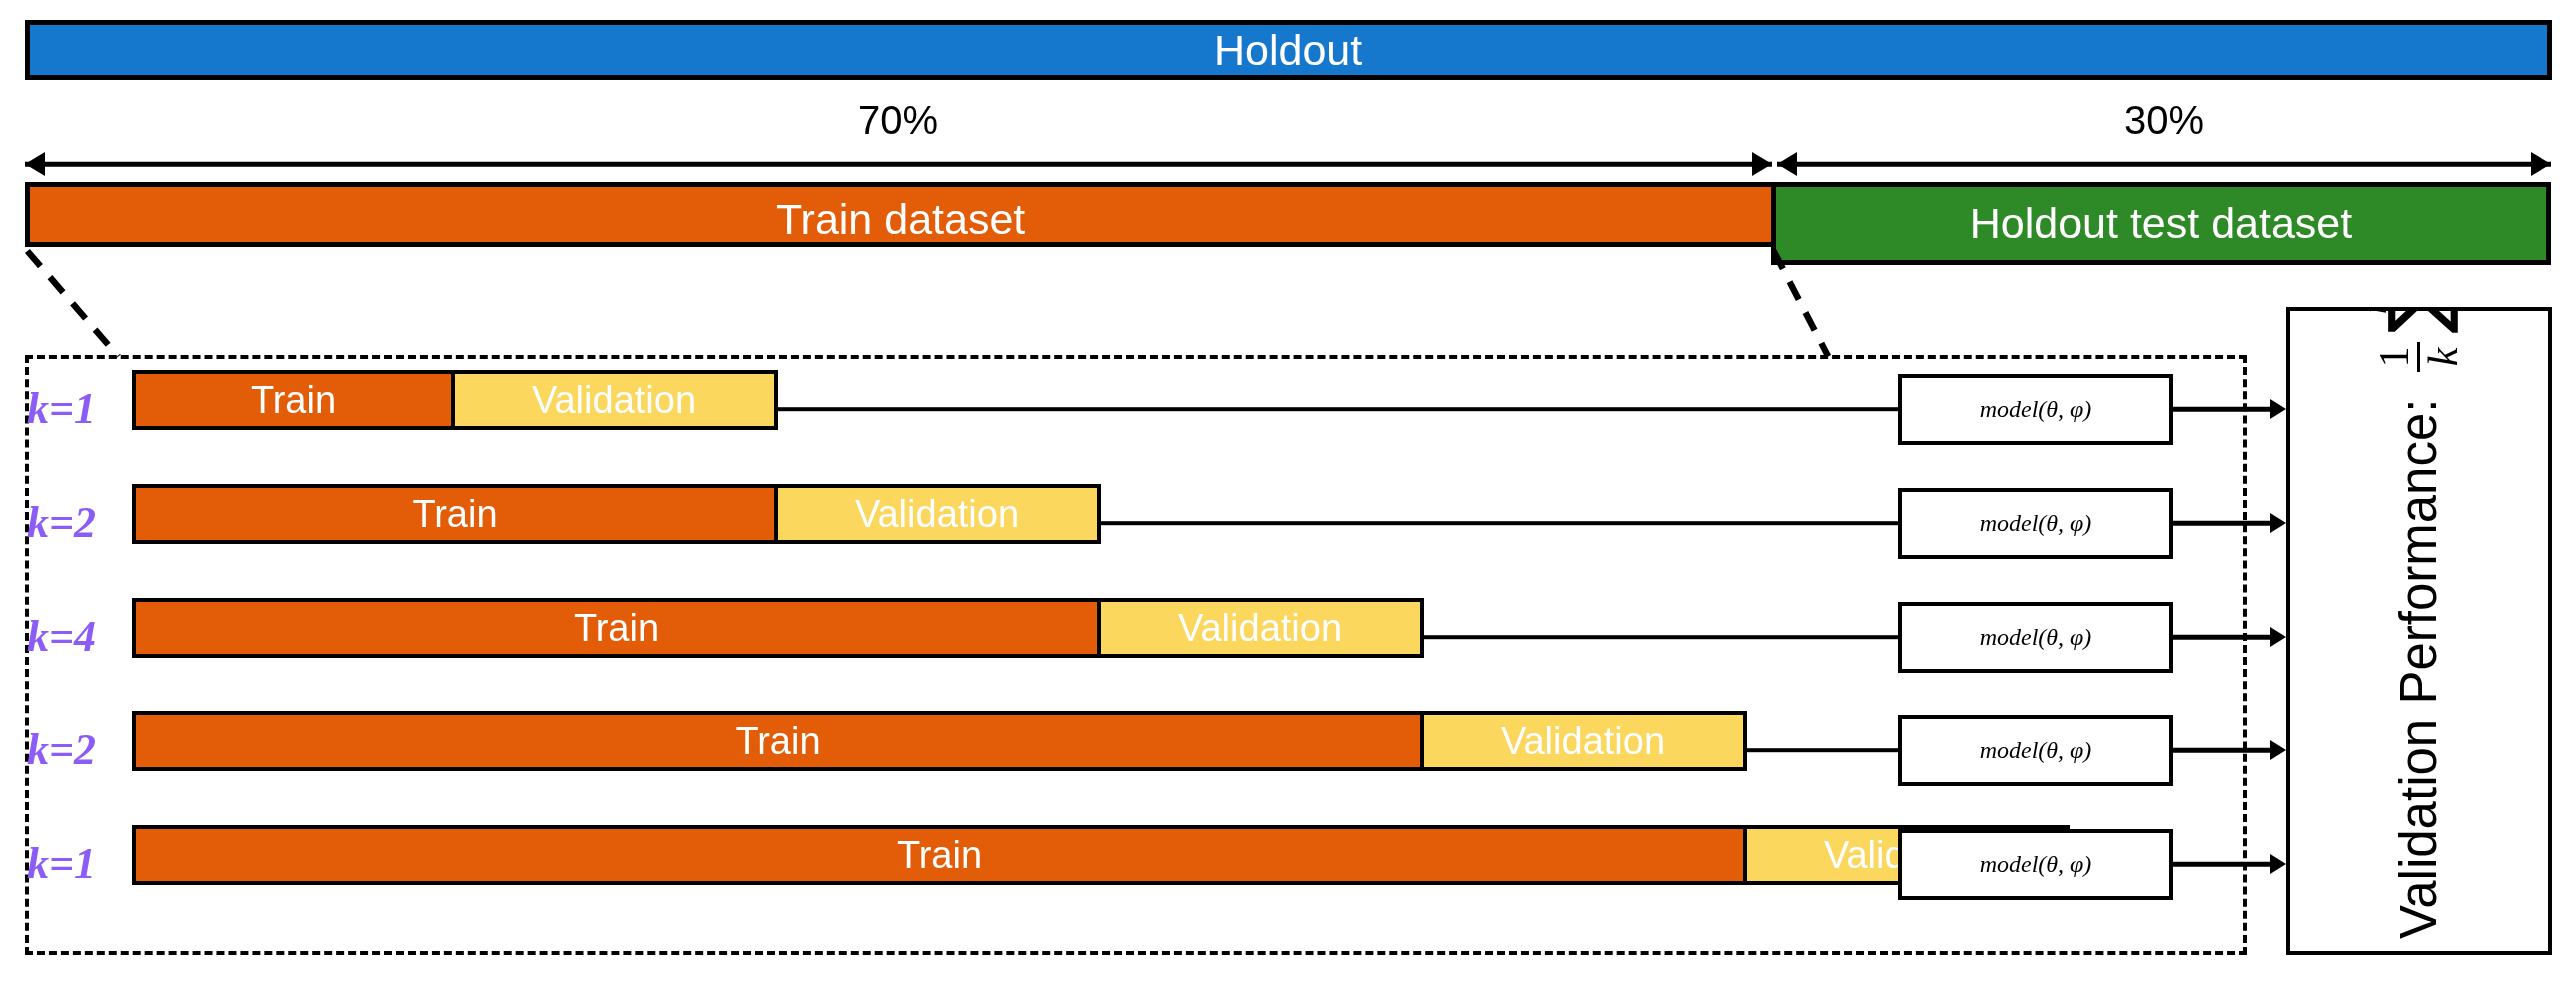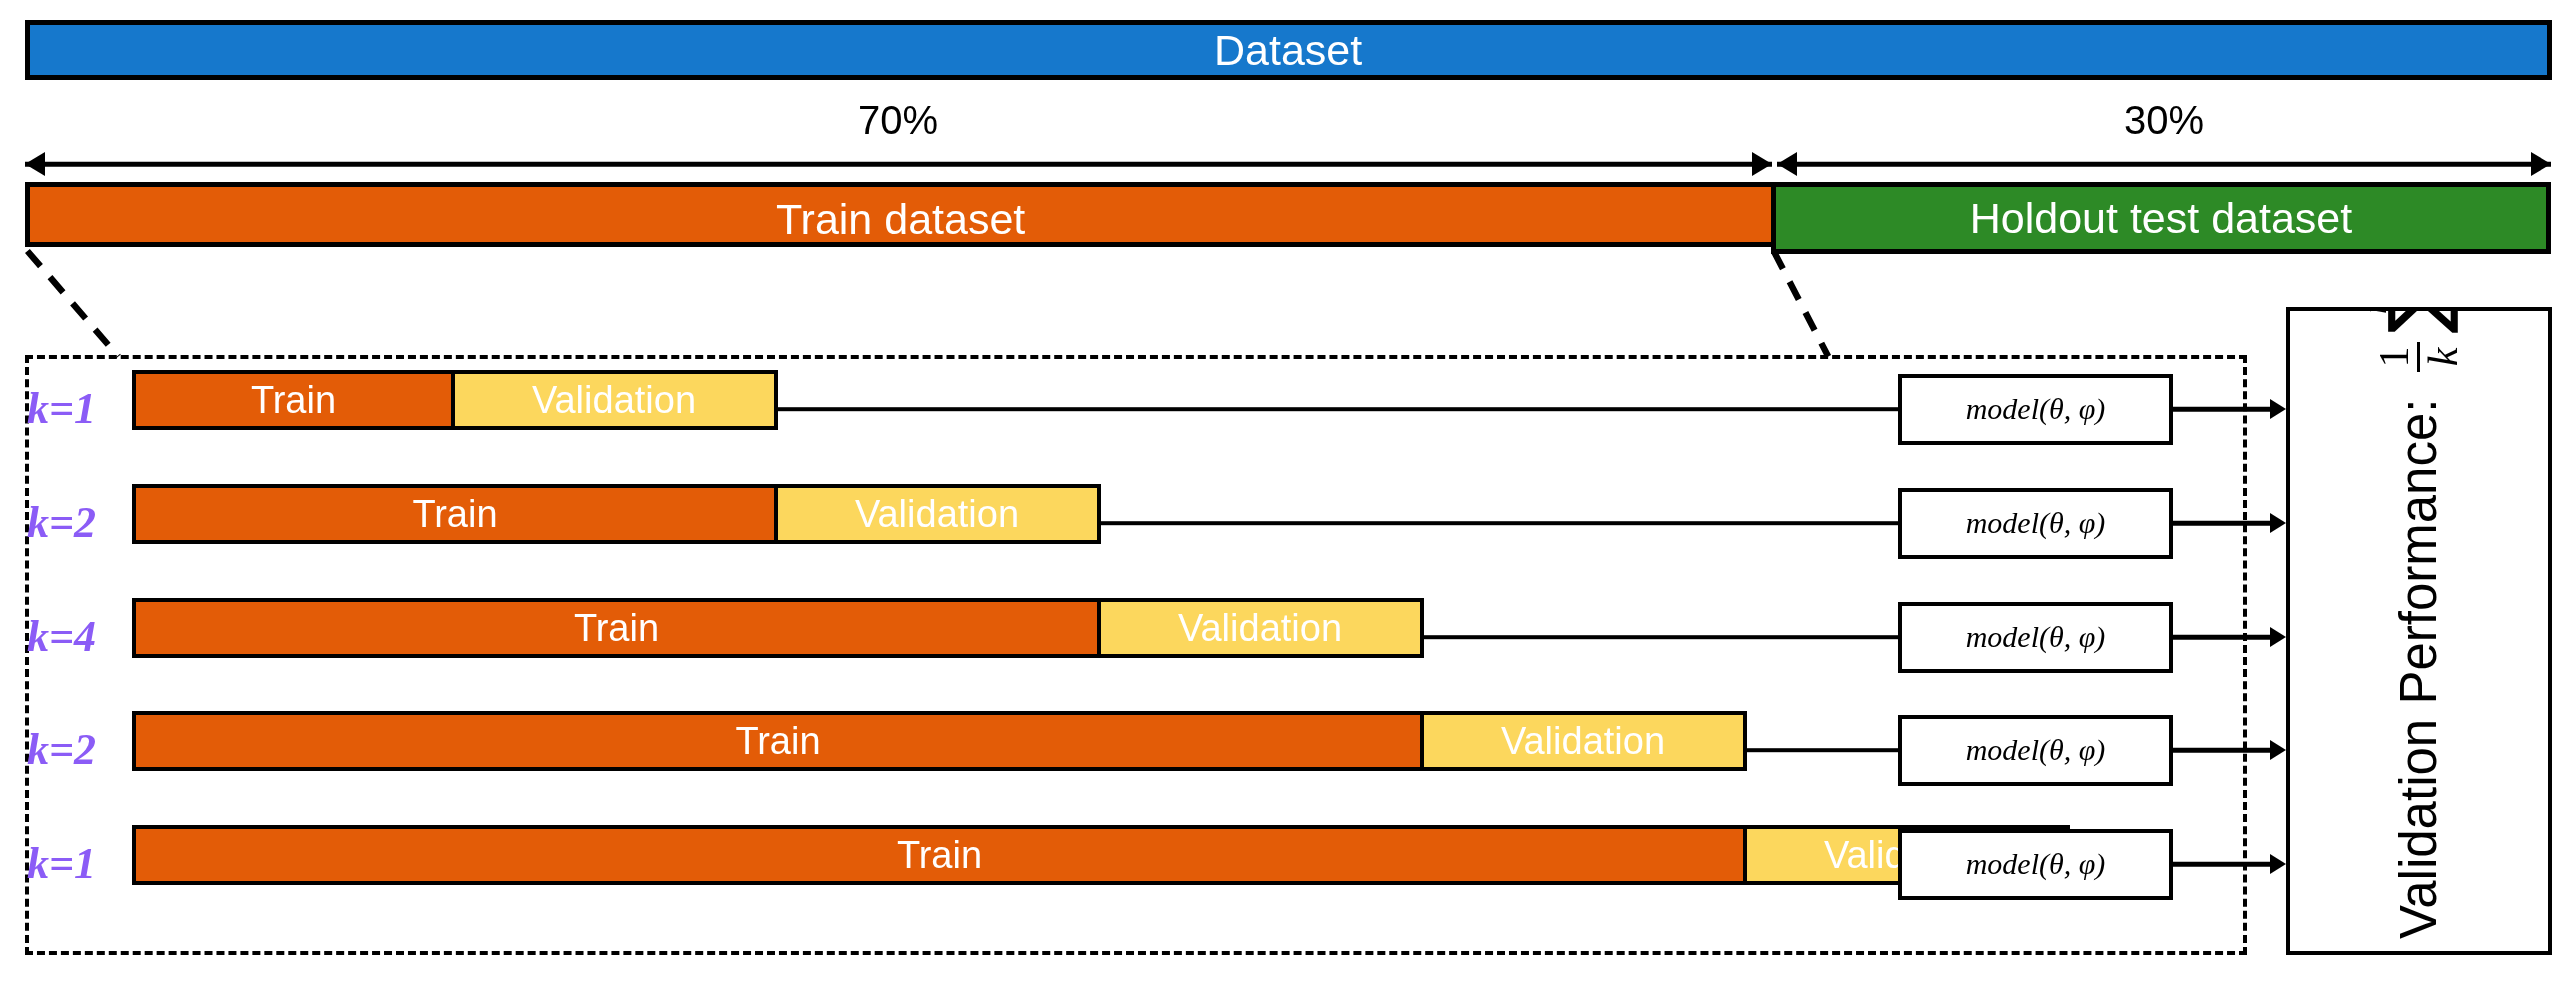--- a/index.html
+++ b/index.html
@@ -32,21 +32,21 @@
     line-height:1;
   }
 
   
   #dataset-bar{left:24.6px;top:20px;width:2527px;height:60px;}
   #dataset-bar .bar-label{font-size:43px;}
 
   
   #train-dataset-bar{left:24.6px;top:182px;width:1752px;height:65px;}
   #train-dataset-bar .bar-label{font-size:43px;margin-top:9px;}
-  #holdout-bar{left:1771px;top:182px;width:780px;height:72px;}
+  #holdout-bar{left:1771px;top:182px;width:780px;height:83px;}
   #holdout-bar .bar-label{font-size:43px;}
 
   
   .pct-arrow{position:absolute;height:22px;}
   .pct-arrow .line{
     position:absolute;left:0;right:0;top:50%;
     height:4.5px;background:#000;transform:translateY(-50%);
   }
   .pct-arrow .head{
     position:absolute;top:50%;transform:translateY(-50%);
@@ -110,21 +110,21 @@
   .model-box{
     position:absolute;
     box-sizing:border-box;
     width:275px;height:71px;
     border:4.5px solid #000;background:#ffffff;
     display:flex;align-items:center;justify-content:center;
   }
   .model-box .mlabel{
     font-family:"Liberation Serif",serif;
     font-style:italic;
-    font-size:30px;color:#000;line-height:1;white-space:nowrap;
+    font-size:24px;color:#000;line-height:1;white-space:nowrap;
   }
 
   
   .perf-arrow{position:absolute;height:16.4px;}
   .perf-arrow .line{position:absolute;left:0;right:12.7px;top:50%;height:4.5px;background:#000;transform:translateY(-50%);}
   .perf-arrow .head{position:absolute;right:0;top:50%;transform:translateY(-50%);
     width:0;height:0;border-top:10px solid transparent;border-bottom:10px solid transparent;border-left:16.4px solid #000;}
 
   
   #perf-panel{
@@ -166,21 +166,21 @@
   .sigma-group .sig-top{font-size:24px;font-style:italic;margin-bottom:-3.6px;}
   .sigma-group .sig-glyph{font-size:76px;font-family:"DejaVu Sans",sans-serif;font-weight:400;line-height:0.82;}
   .sigma-group .sig-bot{font-size:24px;font-style:italic;margin-top:-1.8px;}
 </style>
 </head>
 <body>
 
 <div id="stage">
 
   <div class="bar blue" id="dataset-bar">
-    <span class="bar-label">Dataset</span>
+    <span class="bar-label">Holdout</span>
   </div>
 
   <div class="pct-label" id="pct-70-label">70%</div>
   <div class="pct-label" id="pct-30-label">30%</div>
 
   <div class="pct-arrow" id="arrow-70">
     <div class="line"></div>
     <div class="head left"></div>
     <div class="head right"></div>
   </div>

